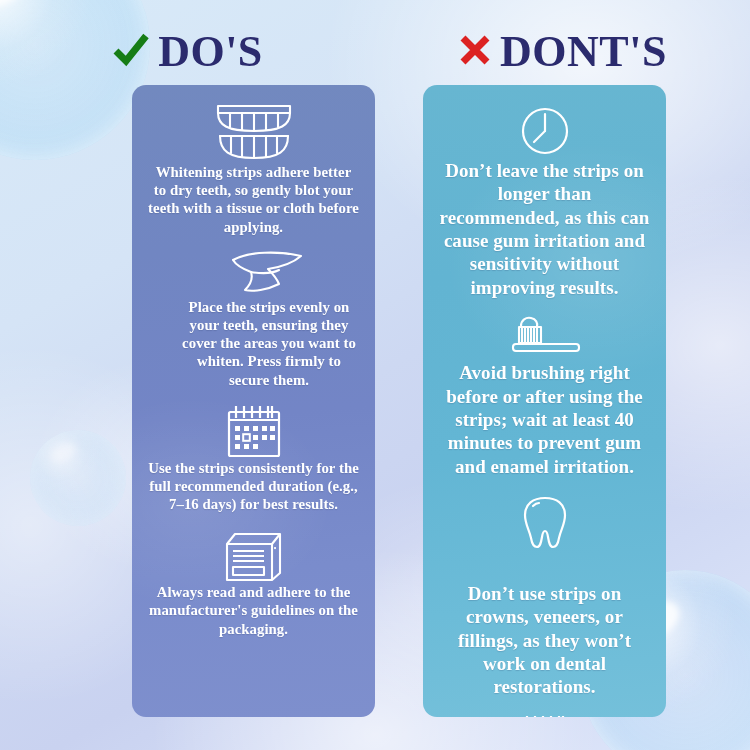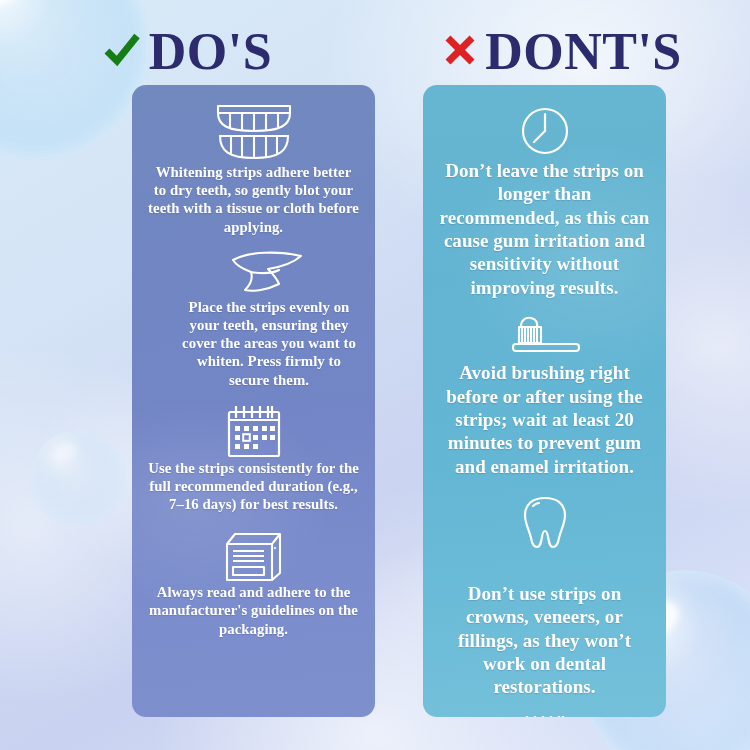--- a/index.html
+++ b/index.html
@@ -40,21 +40,21 @@
   }
   #bubble-topleft { left:-80px; top:-70px; width:230px; height:230px; }
   #bubble-bottomright { right:-40px; bottom:-30px; width:210px; height:210px; }
   #bubble-small-left { left:30px; top:430px; width:96px; height:96px; opacity:.55; }
 
   
   .headers{ position:absolute; left:0; right:0; top:24px; height:56px; display:flex; }
   .hdr{ flex:1; display:flex; align-items:center; justify-content:center; gap:8px; }
   .hdr-mark{ display:block; }
   .hdr-text{
-    font-size:52px; font-weight:700; letter-spacing:.5px;
+    font-size:44px; font-weight:700; letter-spacing:.5px;
     color:#2b2b6e; line-height:1;
     font-family:"Liberation Serif","DejaVu Serif",serif;
   }
 
   
   .panels{ position:absolute; left:88px; top:85px; width:578px; height:632px; display:flex; gap:48px;padding-left:44px; }
   .panel{ width:265px; border-radius:14px; overflow:hidden; position:relative;
           padding:14px 14px 10px; display:flex; flex-direction:column; }
   #panel-dos{
     background:
@@ -208,21 +208,21 @@
       <div class="icon-wrap">
         <svg width="92" height="46" viewBox="0 0 92 46">
           <g fill="none" stroke="#ffffff" stroke-width="2.1" stroke-linejoin="round" stroke-linecap="round">
             <path d="M22 11 C22 5 27 2 32 3 C37 4 39 8 38 12"></path>
             <rect x="20" y="12" width="22" height="16"></rect>
             <path d="M23 13 V27 M26 13 V27 M29 13 V27 M32 13 V27 M35 13 V27 M38 13 V27"></path>
             <rect x="14" y="29" width="66" height="7" rx="3"></rect>
           </g>
         </svg>
       </div>
-      <div class="item-text">Avoid brushing right before or after using the strips; wait at least 20 minutes to prevent gum and enamel irritation.</div>
+      <div class="item-text">Avoid brushing right before or after using the strips; wait at least 40 minutes to prevent gum and enamel irritation.</div>
     </div>
 
     <div class="item" style="margin-top:16px;gap:32px;">
       <div class="icon-wrap">
         <svg width="50" height="56" viewBox="0 0 50 56">
           <g fill="none" stroke="#ffffff" stroke-width="2.2" stroke-linejoin="round" stroke-linecap="round">
             <path d="M25 4 C13 4 5 10 5 21 C5 30 9 35 11 44 C12 50 14 53 17 53 C20 53 21 49 22 43 C22.6 39 23.5 37 25 37 C26.5 37 27.4 39 28 43 C29 49 30 53 33 53 C36 53 38 50 39 44 C41 35 45 30 45 21 C45 10 37 4 25 4 Z"></path>
             <path d="M13 12 C15 10 17 9 19 9"></path>
           </g>
         </svg>

